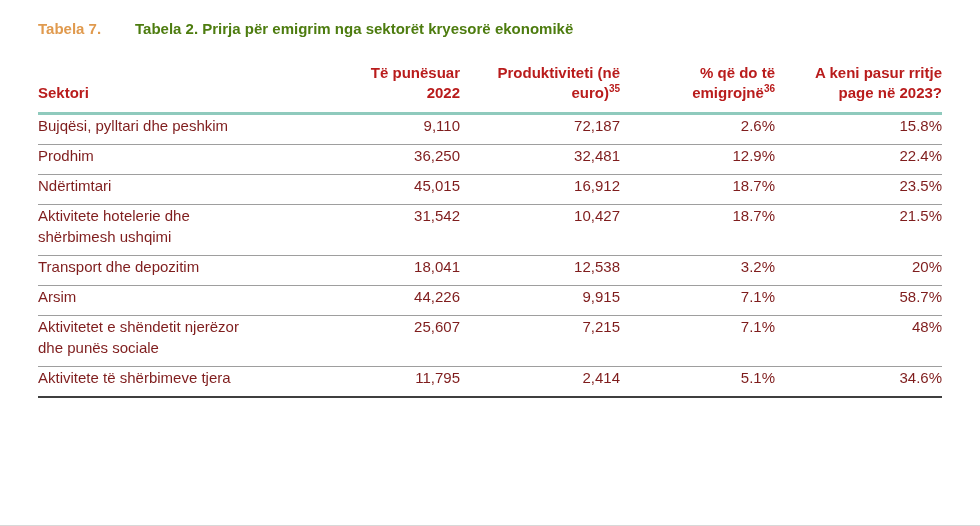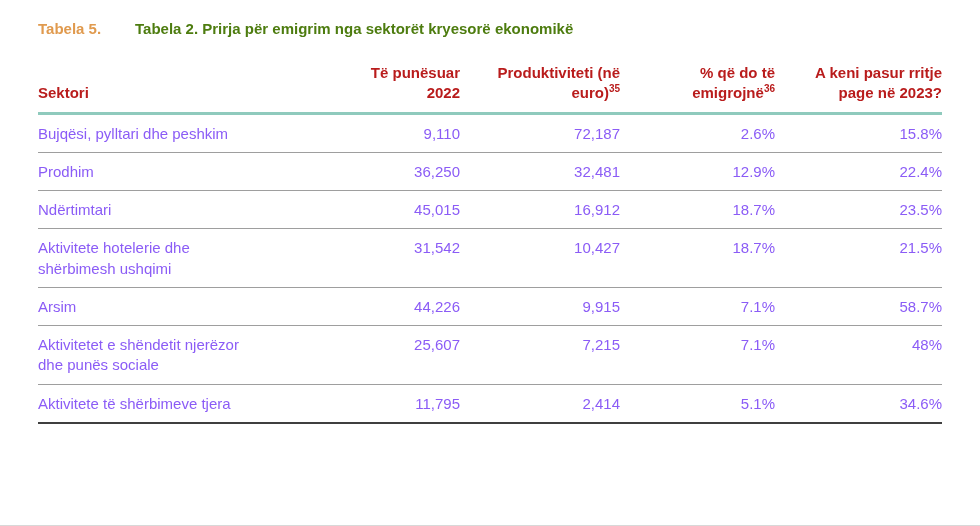--- a/index.html
+++ b/index.html
@@ -51,25 +51,25 @@
   thead th.first {
     text-align: left;
     padding-left: 0;
     margin-left: 28px;
   }
   thead th sup {
     font-size: 10px;
     line-height: 0;
   }
   tbody td {
-    padding: 9px 0 8px 14px;
+    padding: 1px 0 8px 14px;
     text-align: right;
     vertical-align: top;
     border-bottom: 1px solid #9e9e9e;
-    color: #8b5cf6;
+    color: #7f1d1d;
     line-height: 1.35;
   }
   tbody td.sector {
     text-align: left;
     padding-left: 0;
     white-space: pre-line;
   }
   tbody tr:last-child td {
     border-bottom: 2px solid #3f3f3f;
   }
@@ -81,21 +81,21 @@
     height: 1px;
     background: #d8d8d8;
   }
 </style>
 </head>
 <body>
 
 <div class="page">
 
   <div class="title-row">
-    <span class="title-label">Tabela 5.</span>
+    <span class="title-label">Tabela 7.</span>
     <span class="title-text">Tabela 2. Prirja për emigrim nga sektorët kryesorë ekonomikë</span>
   </div>
 
   <table class="data">
     <colgroup>
       <col class="c1">
         <col class="c2">
         <col class="c3">
         <col class="c4">
         <col class="c5">
@@ -133,20 +133,27 @@
       </tr>
       <tr>
         <td class="sector">Aktivitete hotelerie dhe
 shërbimesh ushqimi</td>
         <td>31,542</td>
         <td>10,427</td>
         <td>18.7%</td>
         <td>21.5%</td>
       </tr>
       <tr>
+        <td class="sector">Transport dhe depozitim</td>
+        <td>18,041</td>
+        <td>12,538</td>
+        <td>3.2%</td>
+        <td>20%</td>
+      </tr>
+      <tr>
         <td class="sector">Arsim</td>
         <td>44,226</td>
         <td>9,915</td>
         <td>7.1%</td>
         <td>58.7%</td>
       </tr>
       <tr>
         <td class="sector">Aktivitetet e shëndetit njerëzor
 dhe punës sociale</td>
         <td>25,607</td>

